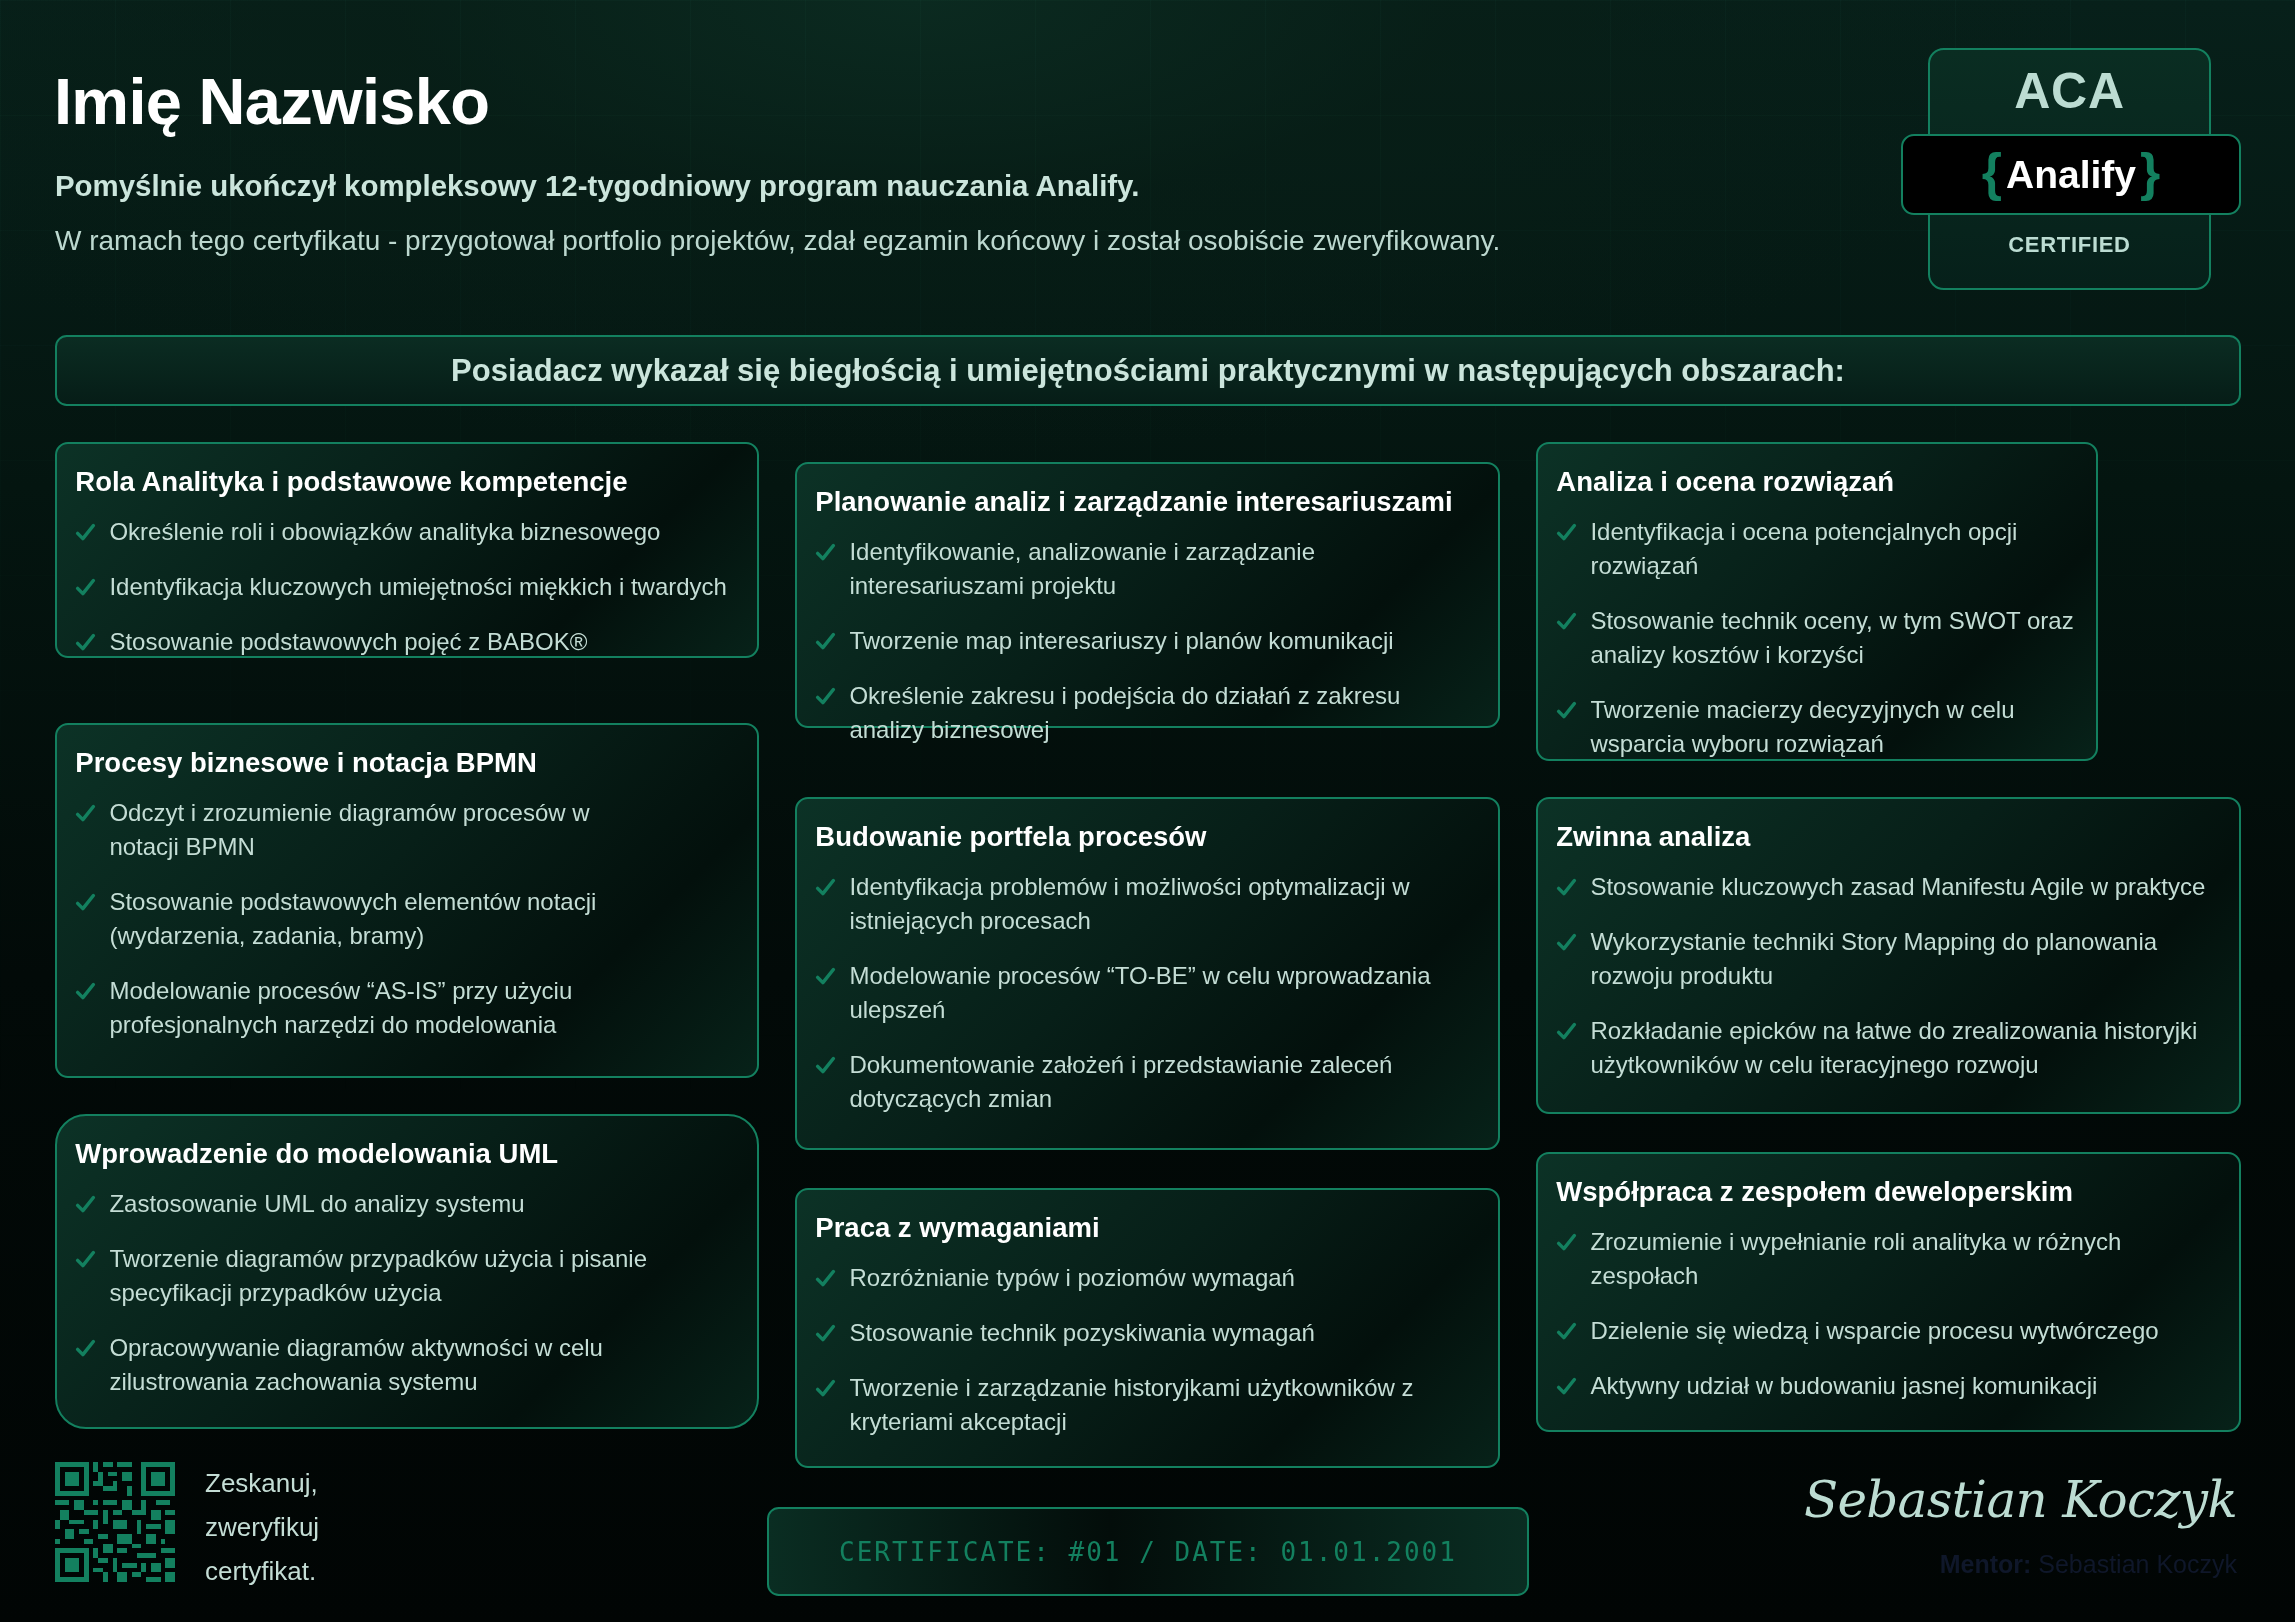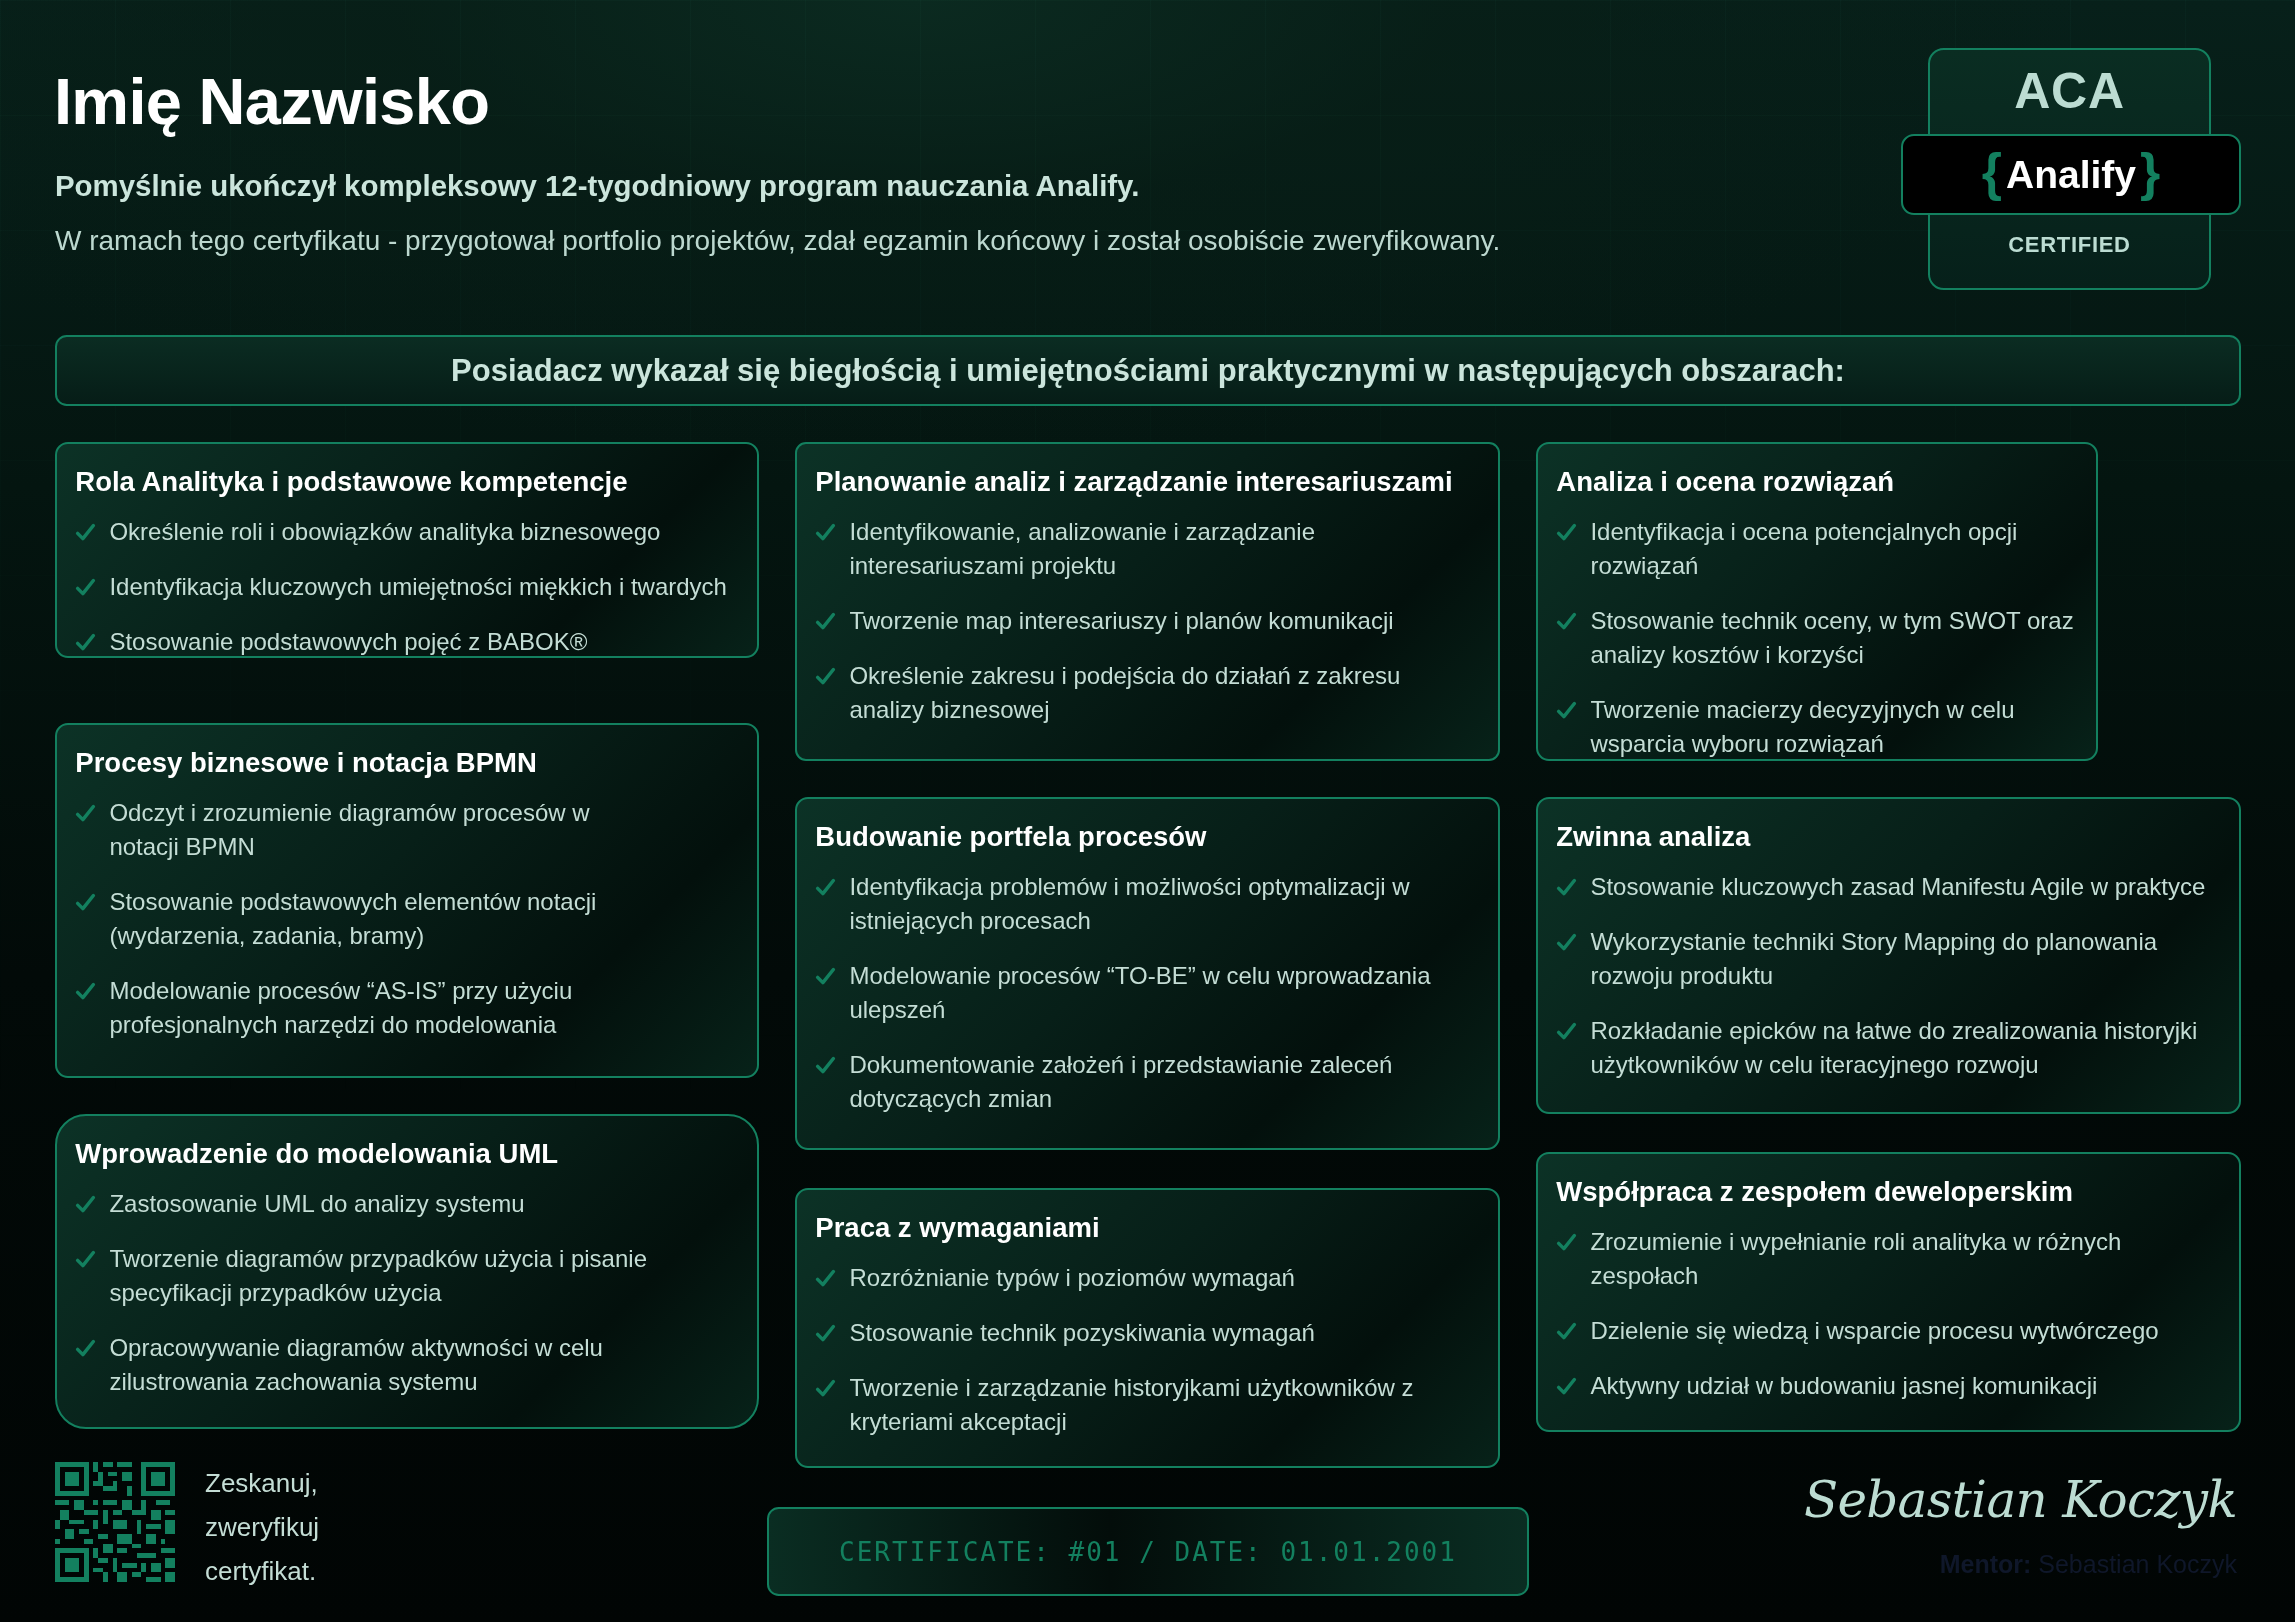--- a/index.html
+++ b/index.html
@@ -206,21 +206,21 @@
         <span class="check">
           <svg viewBox="0 0 24 24">
             <path d="M3 13 L9 19 L21 4" fill="none" stroke="#13805f" stroke-width="4" stroke-linecap="round" stroke-linejoin="round"></path>
           </svg>
         </span>
         <span style="max-width:589px">Opracowywanie diagramów aktywności w celu zilustrowania zachowania systemu</span>
       </li>
   </ul>
 </div>
 
-<div class="card" style="left:795px; top:442px; width:705px; height:319px;border-radius:11px;">
+<div class="card" style="left:795px; top:462px; width:705px; height:266px;">
   <div class="card-title">Planowanie analiz i zarządzanie interesariuszami</div>
   <ul>
     <li>
         <span class="check">
           <svg viewBox="0 0 24 24">
             <path d="M3 13 L9 19 L21 4" fill="none" stroke="#13805f" stroke-width="4" stroke-linecap="round" stroke-linejoin="round"></path>
           </svg>
         </span>
         <span style="max-width:563px">Identyfikowanie, analizowanie i zarządzanie interesariuszami projektu</span>
       </li>

